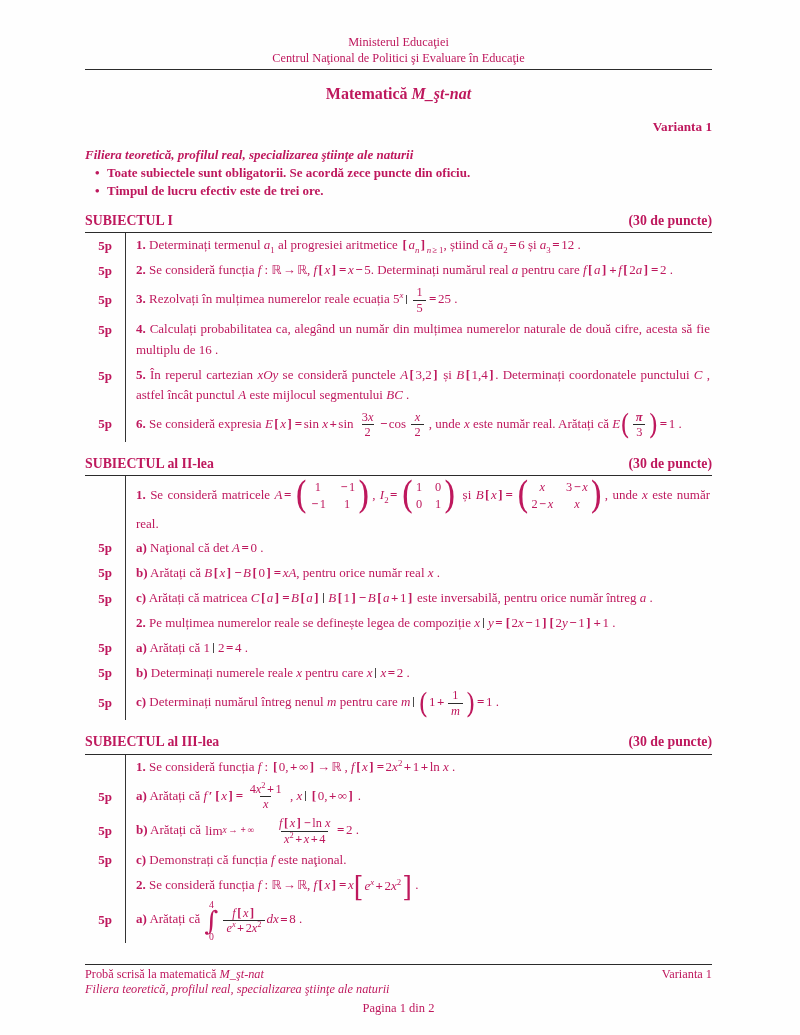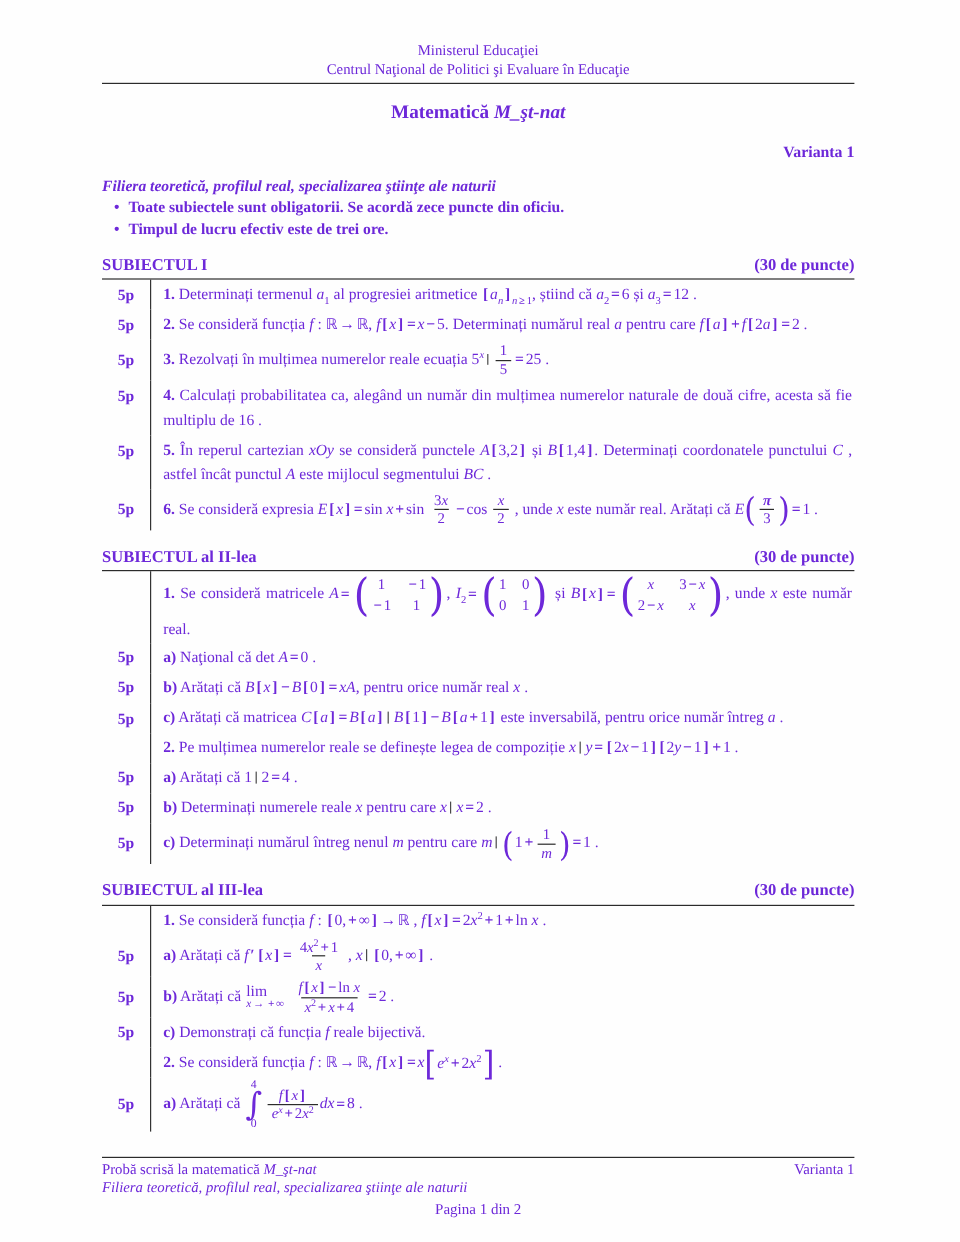--- a/index.html
+++ b/index.html
@@ -1,17 +1,17 @@
 <!DOCTYPE html>
 <html><head>
 <meta charset="utf-8">
 <style>
   html,body{margin:0;padding:0;background:#ffffff;}
   .page{
-    width:800px;height:1035px;margin:0 auto;background:#fefefe;color:#6d28d9;
+    width:800px;height:1035px;margin:0 auto;background:#fefefe;color:#be185d;
     box-sizing:border-box;padding:34px 88px 16px 85px;
     font-family:"Liberation Serif","DejaVu Serif",serif;font-size:13px;line-height:1.58;
     display:flex;flex-direction:column;overflow:hidden;position:relative;
   }
   .hline{text-align:center;font-size:12.3px;line-height:1.32;}
   .hrule{border-top:1.6px solid #2b2b2b;margin-top:3px;}
   .t1,.t2{text-align:center;font-weight:bold;font-size:14.3px;line-height:1.25;}
   .t1{margin-top:10px;}
   .t2{margin-top:3px;}
   .t3{text-align:center;font-weight:bold;font-size:16px;margin-top:14px;line-height:1.2;}
@@ -39,21 +39,21 @@
   .sup{font-size:0.68em;vertical-align:0.55em;line-height:1;}
   .sym{display:inline-block;width:0;border-left:1.4px solid #4a4a4a;height:0.72em;margin:0 4px 0 3px;vertical-align:-0.05em;}
   .frac{display:inline-flex;flex-direction:column;align-items:center;vertical-align:middle;margin:0 2px;line-height:1.18;font-size:0.95em;}
   .frac .num{padding:0 3px;}
   .frac .den{border-top:1.2px solid #2b2b2b;padding:0 3px;}
   .mat{display:inline-flex;align-items:center;vertical-align:middle;margin:0 2px;}
   .mgrid{display:grid;grid-template-columns:auto auto;column-gap:13px;text-align:center;font-size:0.95em;line-height:1.35;padding:1px 2px;}
   .delim{font-weight:400;line-height:0.78;transform:scaleY(1.12);font-family:"DejaVu Serif",serif;}
   .big{display:inline-flex;align-items:center;vertical-align:middle;}
   .bigc{padding:0 1px;}
-  .lim{display:inline-flex;flex-direction:column;vertical-align:middle;line-height:1.05;margin:0 7px 0 1px;}
+  .lim{display:inline-flex;flex-direction:row;align-items:center;vertical-align:middle;line-height:1.05;margin:0 20px 0 1px;}
   .limu{font-size:0.72em;}
   .intw{display:inline-flex;flex-direction:column;align-items:center;vertical-align:middle;line-height:0.95;margin:0 3px 0 1px;}
   .ints{font-size:2.05em;font-family:"DejaVu Serif",serif;line-height:0.82;}
   .intl{font-size:0.75em;}
   
   footer{margin-top:auto;}
   .frule{border-top:1.6px solid #2b2b2b;}
   .frow{display:flex;justify-content:space-between;font-size:12.3px;margin-top:2px;line-height:1.25;}
   .fital{font-style:italic;font-size:12.3px;line-height:1.25;}
   .fpage{text-align:center;font-size:12.5px;margin-top:2px;}
@@ -231,21 +231,21 @@
             <div class="pbody"><span class="r-b">b)</span><span class="r-t"> Arătați că </span><span class="lim">
                 <span class="limt">lim</span>
                 <span class="limu"><span class="r-i">x</span><span class="r-op">→</span><span class="r-op">+</span><span class="r-t">∞</span></span>
               </span><span class="frac">
                 <span class="num"><span class="r-i">f</span><span class="r-op">[</span><span class="r-i">x</span><span class="r-op">]</span><span class="r-op">−</span><span class="r-t">ln </span><span class="r-i">x</span></span>
                 <span class="den"><span class="r-i">x</span><span class="sup">2</span><span class="r-op">+</span><span class="r-i">x</span><span class="r-op">+</span><span class="r-t">4</span></span>
               </span><span class="r-op">=</span><span class="r-t">2</span><span class="r-t"> .</span></div>
           </div>
           <div class="prow vc">
             <div class="pts">5p</div>
-            <div class="pbody"><span class="r-b">c)</span><span class="r-t"> Demonstrați că funcția </span><span class="r-i">f</span><span class="r-t"> reale bijectivă.</span></div>
+            <div class="pbody"><span class="r-b">c)</span><span class="r-t"> Demonstrați că funcția </span><span class="r-i">f</span><span class="r-t"> este naţional.</span></div>
           </div>
           <div class="prow vc">
             <div class="pts"></div>
             <div class="pbody"><span class="r-b">2.</span><span class="r-t"> Se consideră funcția </span><span class="r-i">f</span><span class="r-t"> : </span><span class="r-ds">ℝ</span><span class="r-op">→</span><span class="r-ds">ℝ</span><span class="r-t">, </span><span class="r-i">f</span><span class="r-op">[</span><span class="r-i">x</span><span class="r-op">]</span><span class="r-op">=</span><span class="r-i">x</span><span class="big">
                 <span class="delim" style="font-size: 1.9em;">[</span>
                 <span class="bigc"><span class="r-i">e</span><span class="sup"><span class="r-i">x</span></span><span class="r-op">+</span><span class="r-t">2</span><span class="r-i">x</span><span class="sup">2</span></span>
                 <span class="delim" style="font-size: 1.9em;">]</span>
               </span><span class="r-t"> .</span></div>
           </div>
           <div class="prow vc">

